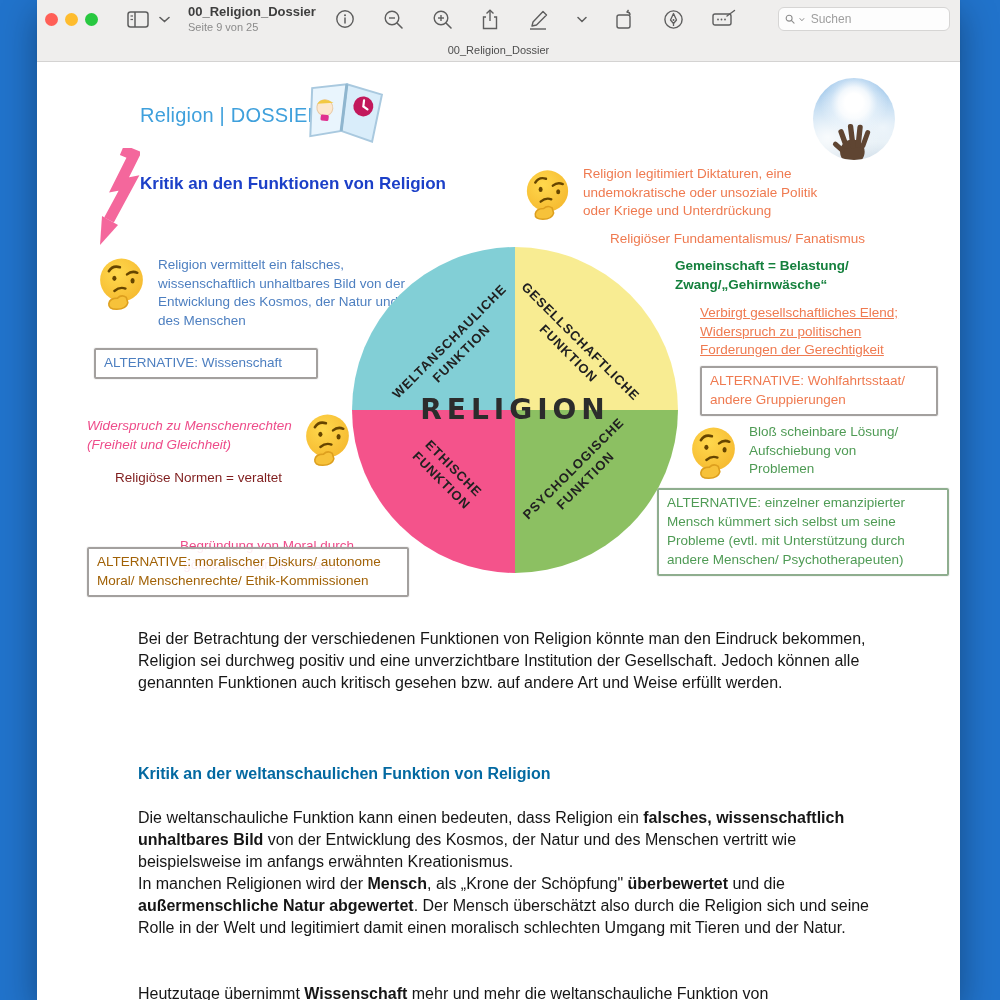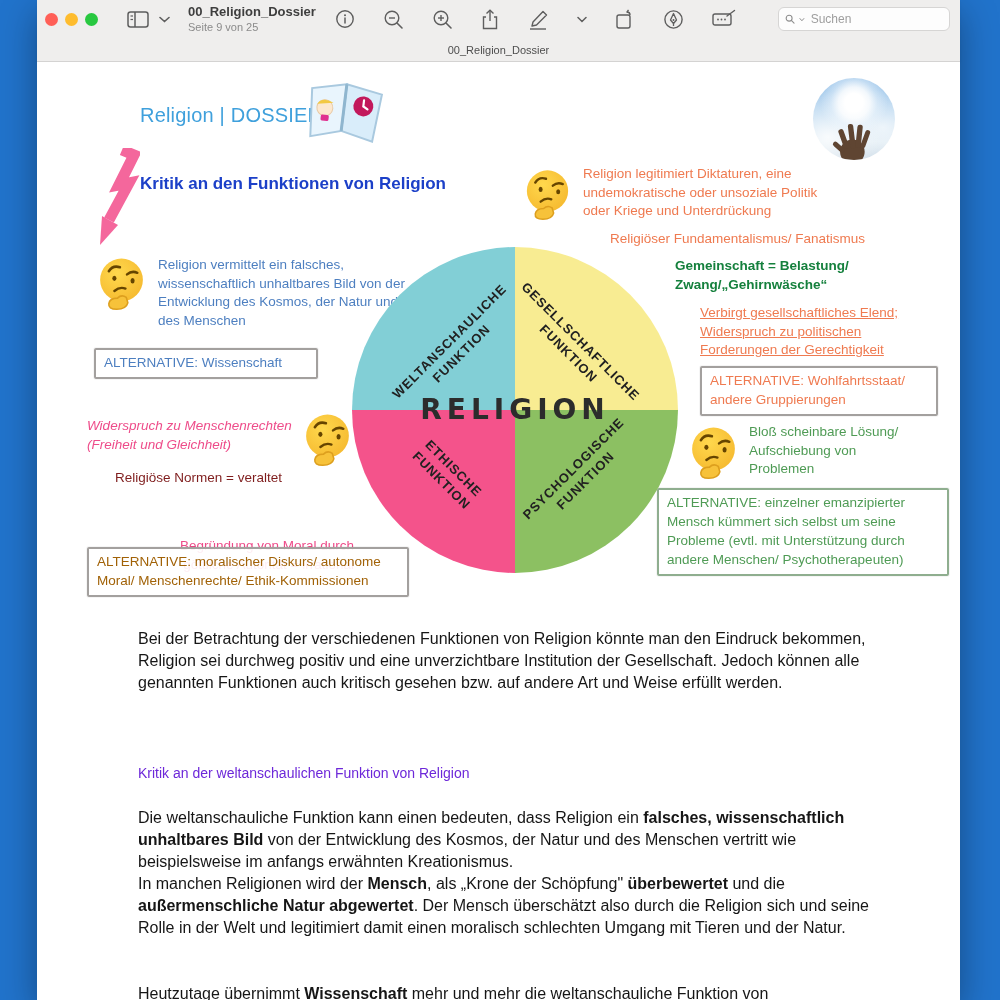--- a/index.html
+++ b/index.html
@@ -64,21 +64,21 @@
     text-align:center;line-height:1.3;white-space:nowrap;
   }
   .pie-center{
     position:absolute;left:50%;top:50%;transform:translate(-50%,-52%);
     font-size:28px;font-weight:800;color:#2c2c2c;letter-spacing:5px;
     font-family:"DejaVu Sans",sans-serif;white-space:nowrap;
   }
   
   .para{font-size:16px;line-height:22px;color:#161616;width:745px;}
   .para b{font-weight:700;}
-  .h2{font-size:14px;font-weight:400;color:#6d28d9;}
+  .h2{font-size:16px;font-weight:700;color:#0369a1;}
   
   .sun-photo{
     width:82px;height:82px;border-radius:50%;overflow:hidden;
     background:
       radial-gradient(circle at 50% 30%, #ffffff 0%, #ffffff 13%, rgba(255,255,255,.85) 22%, rgba(240,247,253,.45) 33%, rgba(255,255,255,0) 48%),
       radial-gradient(ellipse at 18% 72%, rgba(255,255,255,.85), rgba(255,255,255,0) 55%),
       radial-gradient(ellipse at 85% 60%, rgba(255,255,255,.7), rgba(255,255,255,0) 55%),
       linear-gradient(180deg,#9cc5ea 0%,#b6d5ef 45%,#d9e8f2 78%,#ccdae6 100%);
   }
   .sun-photo svg{position:absolute;left:0;top:0;}

